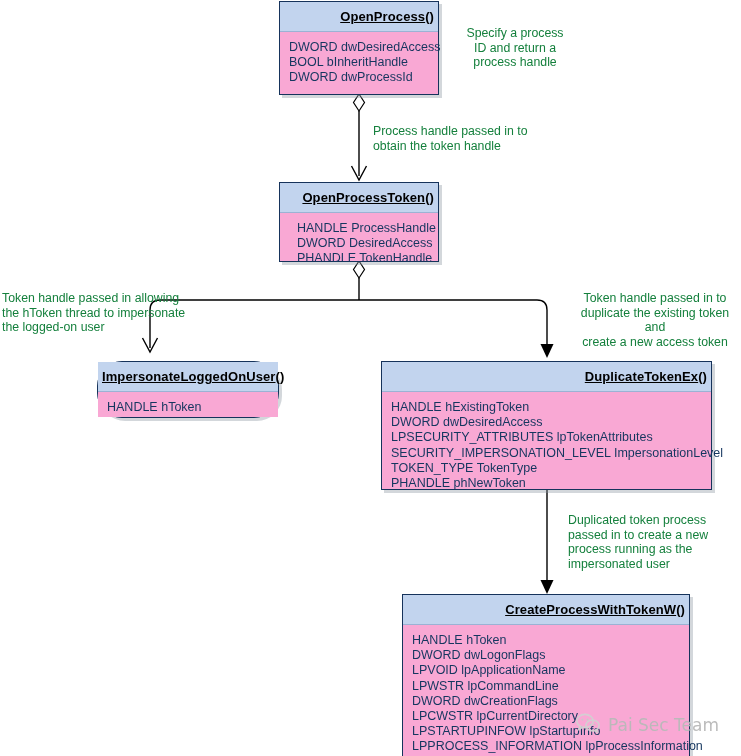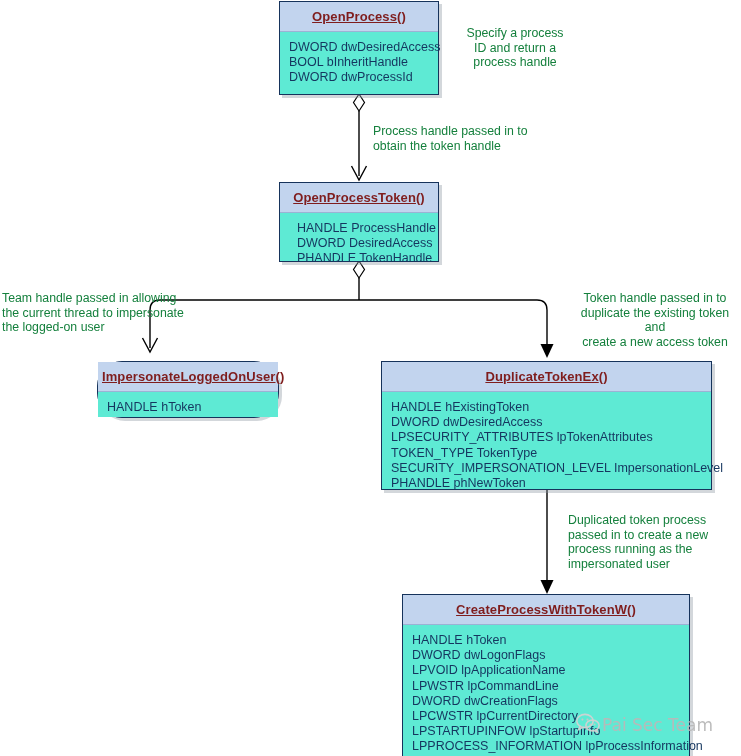--- a/index.html
+++ b/index.html
@@ -34,34 +34,34 @@
     position: absolute;
     box-sizing: border-box;
     border: 1px solid #16335b;
     background: #ccdcf2;
     box-shadow: 3px 3px 0 rgba(140,150,160,0.38);
   }
   .uml-header {
     box-sizing: border-box;
     background: #c2d4ee;
     border-bottom: 1px solid #9bb2d4;
-    text-align: center;
+    text-align: right;
     font-weight: bold;
     font-size: 13px;
-    color: #7f1d1d;
+    color: #000000;
     padding: 7px 4px 7px 4px;
     letter-spacing: 0.1px;
   }
   .uml-header .fn {
     text-decoration: underline;
   }
   .uml-body {
     box-sizing: border-box;
     padding: 8px 9px 9px 9px;
-    background: #5eead4;
+    background: #f9a8d4;
   }
   .uml-row {
     font-size: 12.5px;
     line-height: 15.2px;
     color: #15365f;
     white-space: nowrap;
   }
 
   
   .note {
@@ -70,21 +70,21 @@
     line-height: 14.6px;
     color: #15803d;
   }
   .note.center { text-align: center; }
 
   
   .watermark {
     position: absolute;
     display: flex;
     align-items: center;
-    gap: 2px;
+    gap: 8px;
     color: #b9b9b9;
     font-size: 17px;
     opacity: 0.95;
     pointer-events: none;
     font-family: "DejaVu Sans", sans-serif;
   }
   .watermark .wm-text { white-space: nowrap; }
 </style>
 </head>
 <body>
@@ -149,22 +149,22 @@
   </div>
 
   <div class="uml-box" style="left:381px; top:361px; width:331px;">
     <div class="uml-header">
       <span class="fn">DuplicateTokenEx</span><span>()</span>
     </div>
     <div class="uml-body" style="height:97px;">
       <div class="uml-row">HANDLE hExistingToken</div>
       <div class="uml-row">DWORD dwDesiredAccess</div>
       <div class="uml-row">LPSECURITY_ATTRIBUTES lpTokenAttributes</div>
+      <div class="uml-row">SECURITY_IMPERSONATION_LEVEL ImpersonationLevel</div>
       <div class="uml-row">TOKEN_TYPE TokenType</div>
-      <div class="uml-row">SECURITY_IMPERSONATION_LEVEL ImpersonationLevel</div>
       <div class="uml-row">PHANDLE phNewToken</div>
     </div>
   </div>
 
   <div class="uml-box" style="left:402px; top:594px; width:288px;">
     <div class="uml-header">
       <span class="fn">CreateProcessWithTokenW</span><span>()</span>
     </div>
     <div class="uml-body" style="height:137px;">
       <div class="uml-row">HANDLE hToken</div>
@@ -183,22 +183,22 @@
     <div>ID and return a</div>
     <div>process handle</div>
   </div>
 
   <div class="note" style="left:373px; top:124px; width:172px;">
     <div style="text-align:justify; text-justify:inter-word; display:block;">Process handle passed in to</div>
     <div>obtain the token handle</div>
   </div>
 
   <div class="note" style="left:2px; top:291px; width:184px;">
-    <div>Team handle passed in allowing</div>
-    <div>the current thread to impersonate</div>
+    <div>Token handle passed in allowing</div>
+    <div>the hToken thread to impersonate</div>
     <div>the logged-on user</div>
   </div>
 
   <div class="note center" style="left:572px; top:291px; width:166px;">
     <div>Token handle passed in to</div>
     <div>duplicate the existing token and</div>
     <div>create a new access token</div>
   </div>
 
   <div class="note" style="left:568px; top:513px; width:155px;">

